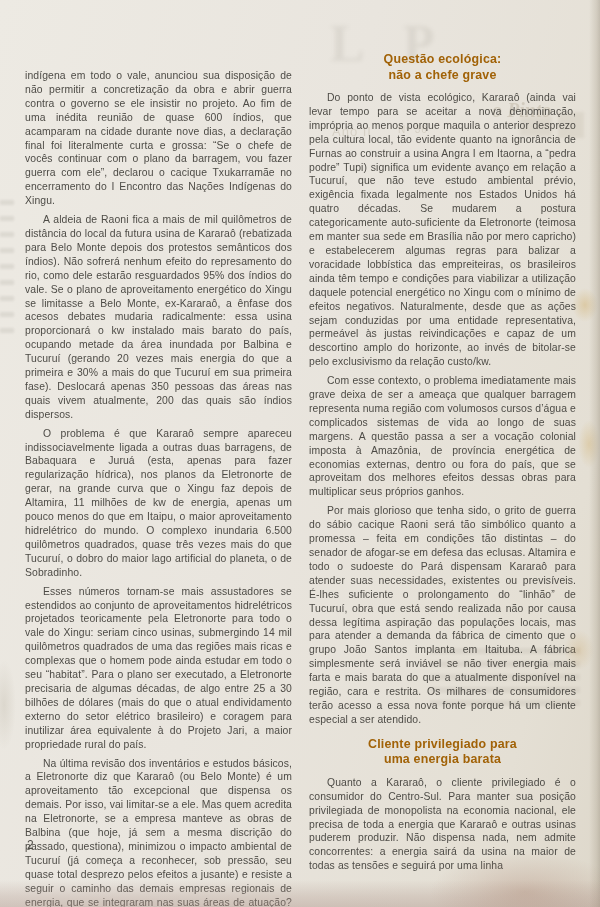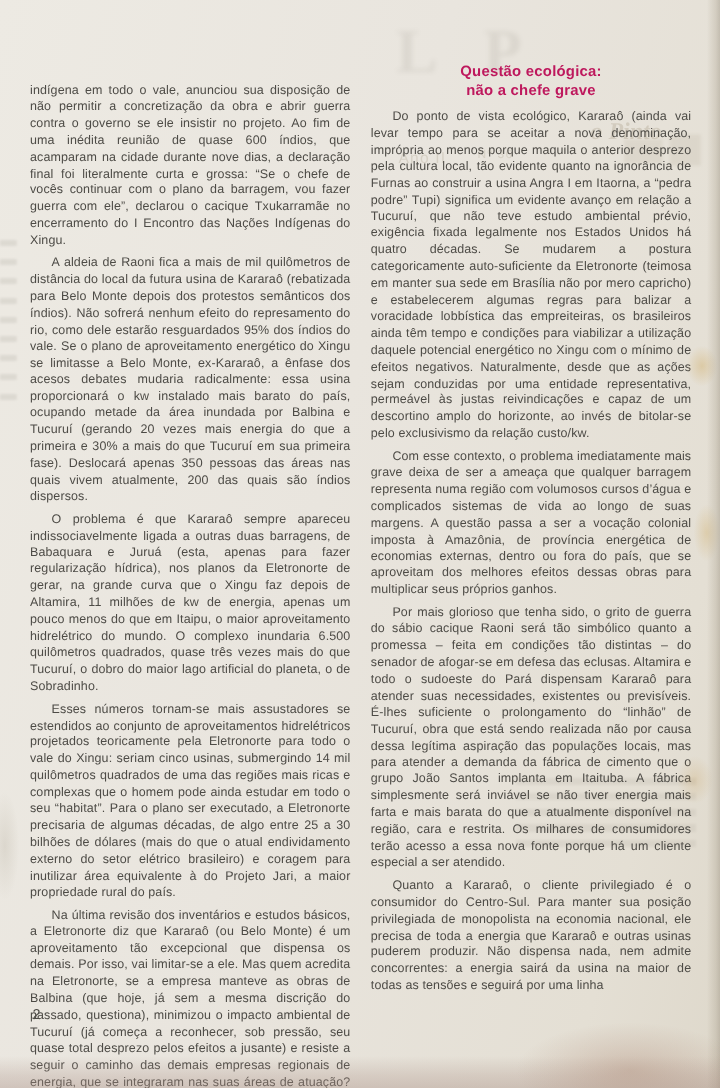--- a/index.html
+++ b/index.html
@@ -35,21 +35,21 @@
     background:repeating-linear-gradient(to bottom,#5c564a 0 6px,transparent 6px 13px);}
   .ghost-lines2{position:absolute;left:0px;top:200px;width:14px;height:140px;opacity:.10;filter:blur(1px);
     background:repeating-linear-gradient(to bottom,#5c564a 0 5px,transparent 5px 16px);}
   
   .col{position:absolute;top:42px;width:267px;color:#4d4b46;
     font-size:10.4px;line-height:13.9px;text-align:justify;letter-spacing:.1px;}
   .col-left{left:25px;}
   .col-right{left:309px;}
   .col p{margin:0 0 5px 0;text-indent:18px;}
   .col p.cont{text-indent:0;margin-top:27px;}
-  .sect{font-weight:bold;text-align:center;color:#be185d;font-size:12.4px;line-height:15.5px;
+  .sect{font-weight:bold;text-align:center;color:#a16207;font-size:12.4px;line-height:15.5px;
     margin:10px 0 8px 0;text-indent:0 !important;letter-spacing:.2px;}
   .page-number{position:absolute;left:27px;top:838px;font-size:12px;color:#4d4b46;}
 </style>
 </head>
 <body>
 
 <div class="page">
 
   <div class="ghost ghost-masthead">L P</div>
   <div class="ghost ghost-pinto">o Pinto</div>
@@ -69,20 +69,24 @@
   </div>
 
   <div class="col col-right">
     <div class="sect">
       <span>Questão ecológica:</span><br>
       <span>não a chefe grave</span>
     </div>
     <p>Do ponto de vista ecológico, Kararaô (ainda vai levar tempo para se aceitar a nova denominação, imprópria ao menos porque maquila o anterior desprezo pela cultura local, tão evidente quanto na ignorância de Furnas ao construir a usina Angra I em Itaorna, a “pedra podre” Tupi) significa um evidente avanço em relação a Tucuruí, que não teve estudo ambiental prévio, exigência fixada legalmente nos Estados Unidos há quatro décadas. Se mudarem a postura categoricamente auto-suficiente da Eletronorte (teimosa em manter sua sede em Brasília não por mero capricho) e estabelecerem algumas regras para balizar a voracidade lobbística das empreiteiras, os brasileiros ainda têm tempo e condições para viabilizar a utilização daquele potencial energético no Xingu com o mínimo de efeitos negativos. Naturalmente, desde que as ações sejam conduzidas por uma entidade representativa, permeável às justas reivindicações e capaz de um descortino amplo do horizonte, ao invés de bitolar-se pelo exclusivismo da relação custo/kw.</p>
     <p>Com esse contexto, o problema imediatamente mais grave deixa de ser a ameaça que qualquer barragem representa numa região com volumosos cursos d’água e complicados sistemas de vida ao longo de suas margens. A questão passa a ser a vocação colonial imposta à Amazônia, de província energética de economias externas, dentro ou fora do país, que se aproveitam dos melhores efeitos dessas obras para multiplicar seus próprios ganhos.</p>
     <p>Por mais glorioso que tenha sido, o grito de guerra do sábio cacique Raoni será tão simbólico quanto a promessa – feita em condições tão distintas – do senador de afogar-se em defesa das eclusas. Altamira e todo o sudoeste do Pará dispensam Kararaô para atender suas necessidades, existentes ou previsíveis. É-lhes suficiente o prolongamento do “linhão” de Tucuruí, obra que está sendo realizada não por causa dessa legítima aspiração das populações locais, mas para atender a demanda da fábrica de cimento que o grupo João Santos implanta em Itaituba. A fábrica simplesmente será inviável se não tiver energia mais farta e mais barata do que a atualmente disponível na região, cara e restrita. Os milhares de consumidores terão acesso a essa nova fonte porque há um cliente especial a ser atendido.</p>
+    <div class="sect">
+      <span>Cliente privilegiado para</span><br>
+      <span>uma energia barata</span>
+    </div>
     <p>Quanto a Kararaô, o cliente privilegiado é o consumidor do Centro-Sul. Para manter sua posição privilegiada de monopolista na economia nacional, ele precisa de toda a energia que Kararaô e outras usinas puderem produzir. Não dispensa nada, nem admite concorrentes: a energia sairá da usina na maior de todas as tensões e seguirá por uma linha</p>
   </div>
 
   <div class="page-number">2</div>
 
   <div class="stain s1"></div>
   <div class="stain s2"></div>
   <div class="stain s3"></div>
   <div class="stain s4"></div>
   <div class="edge-right"></div>

